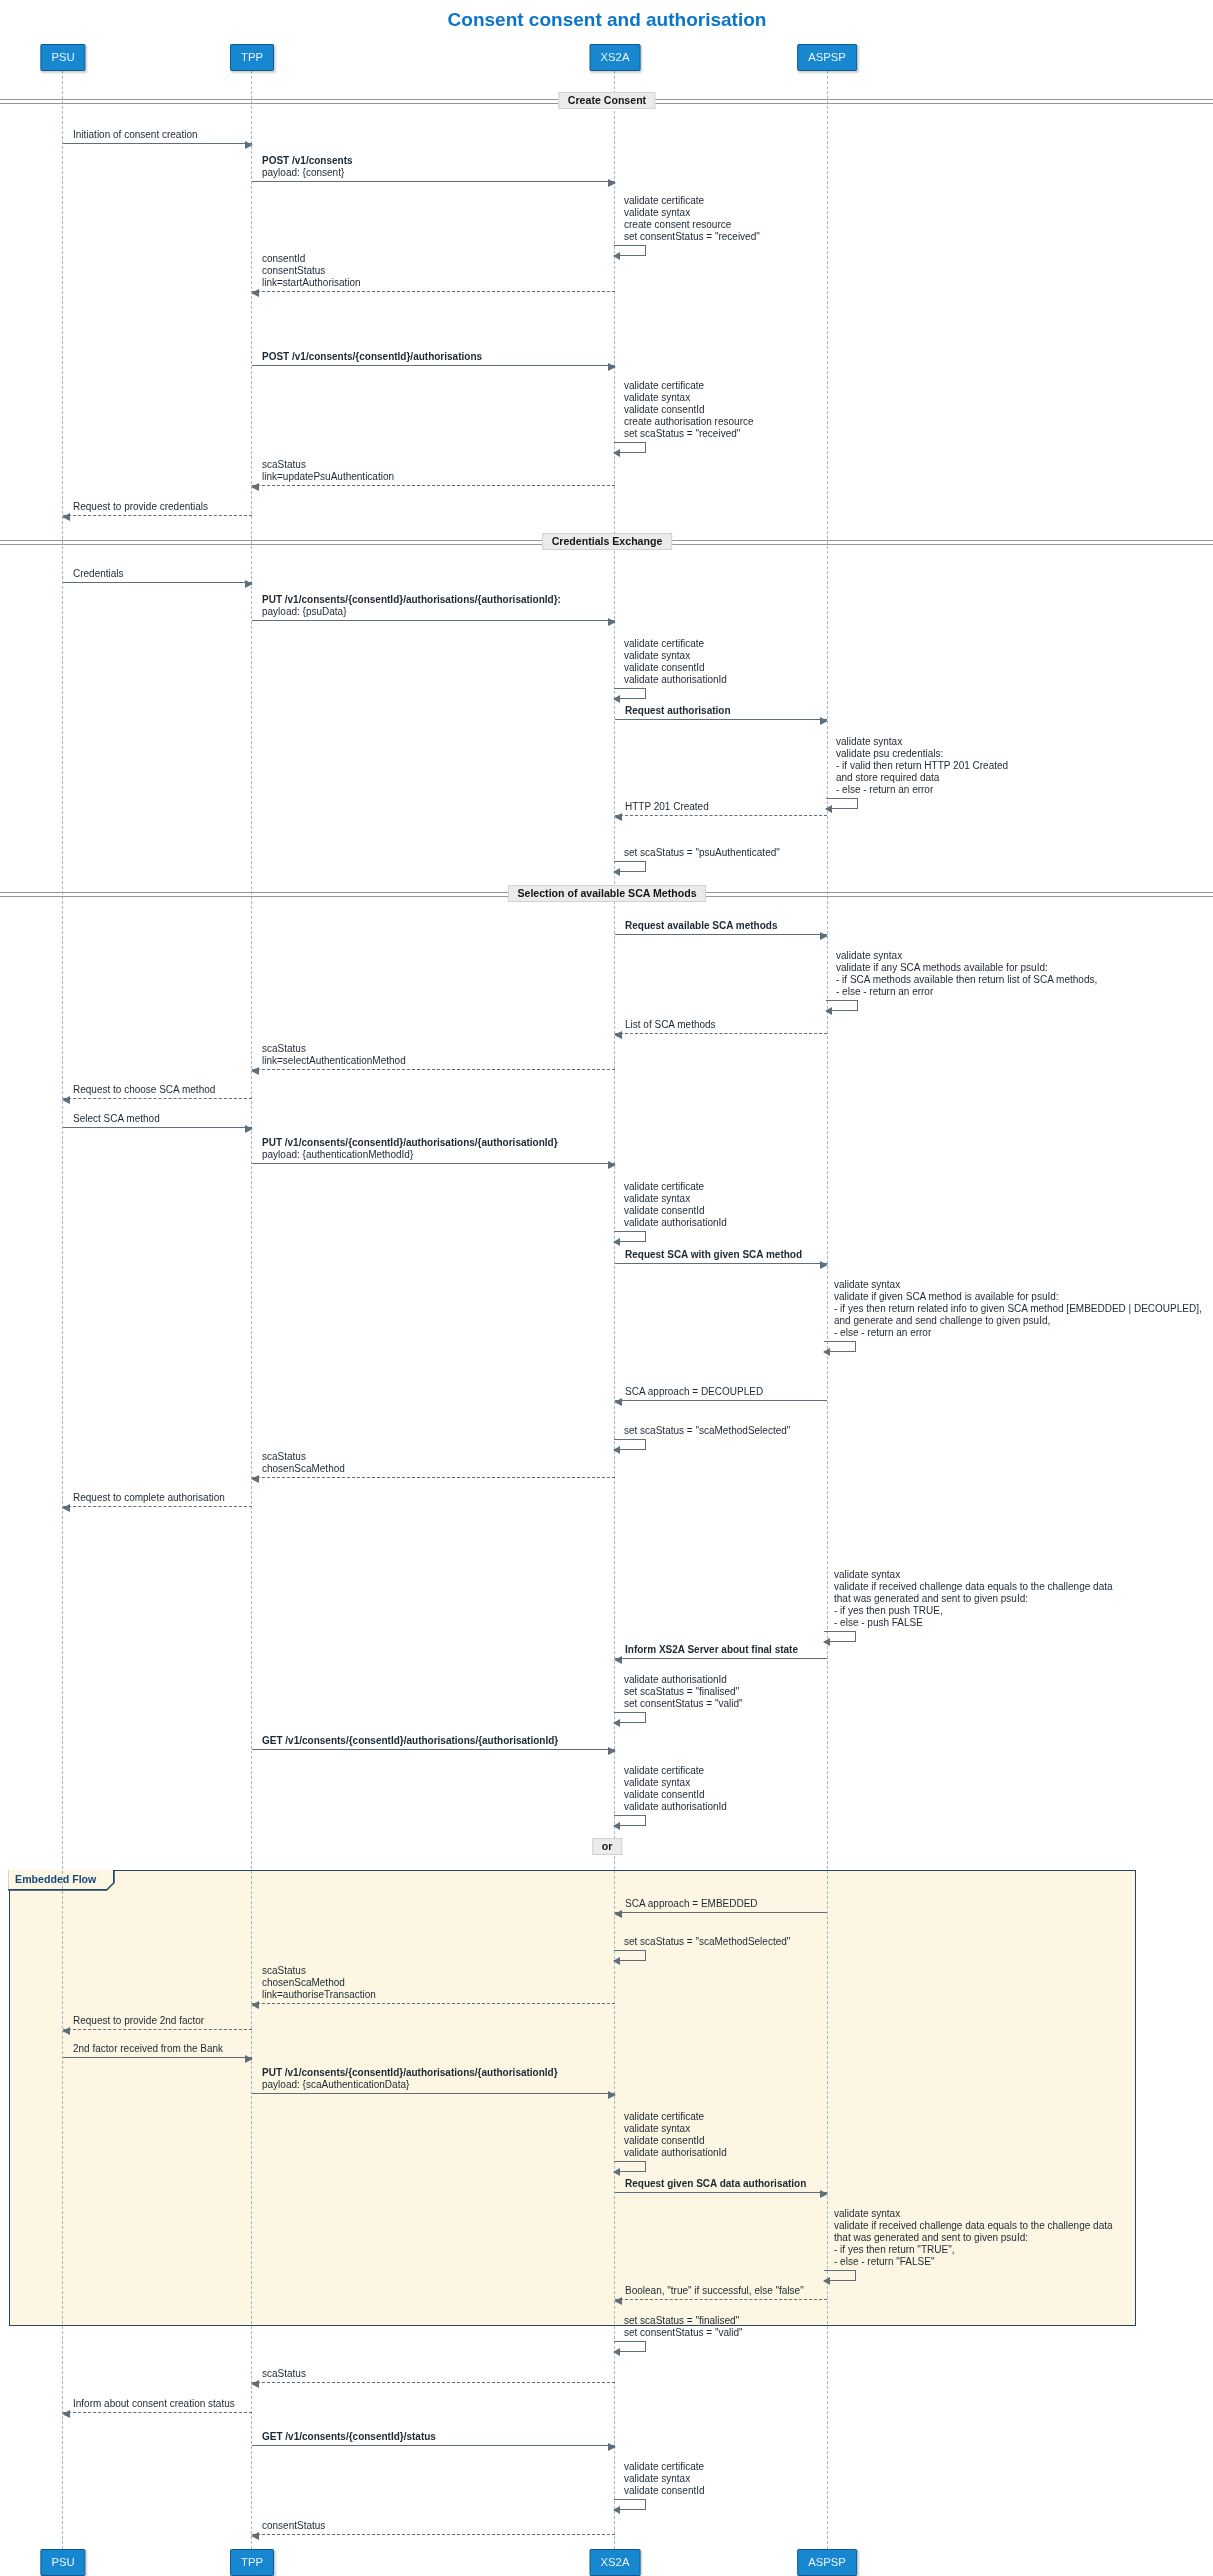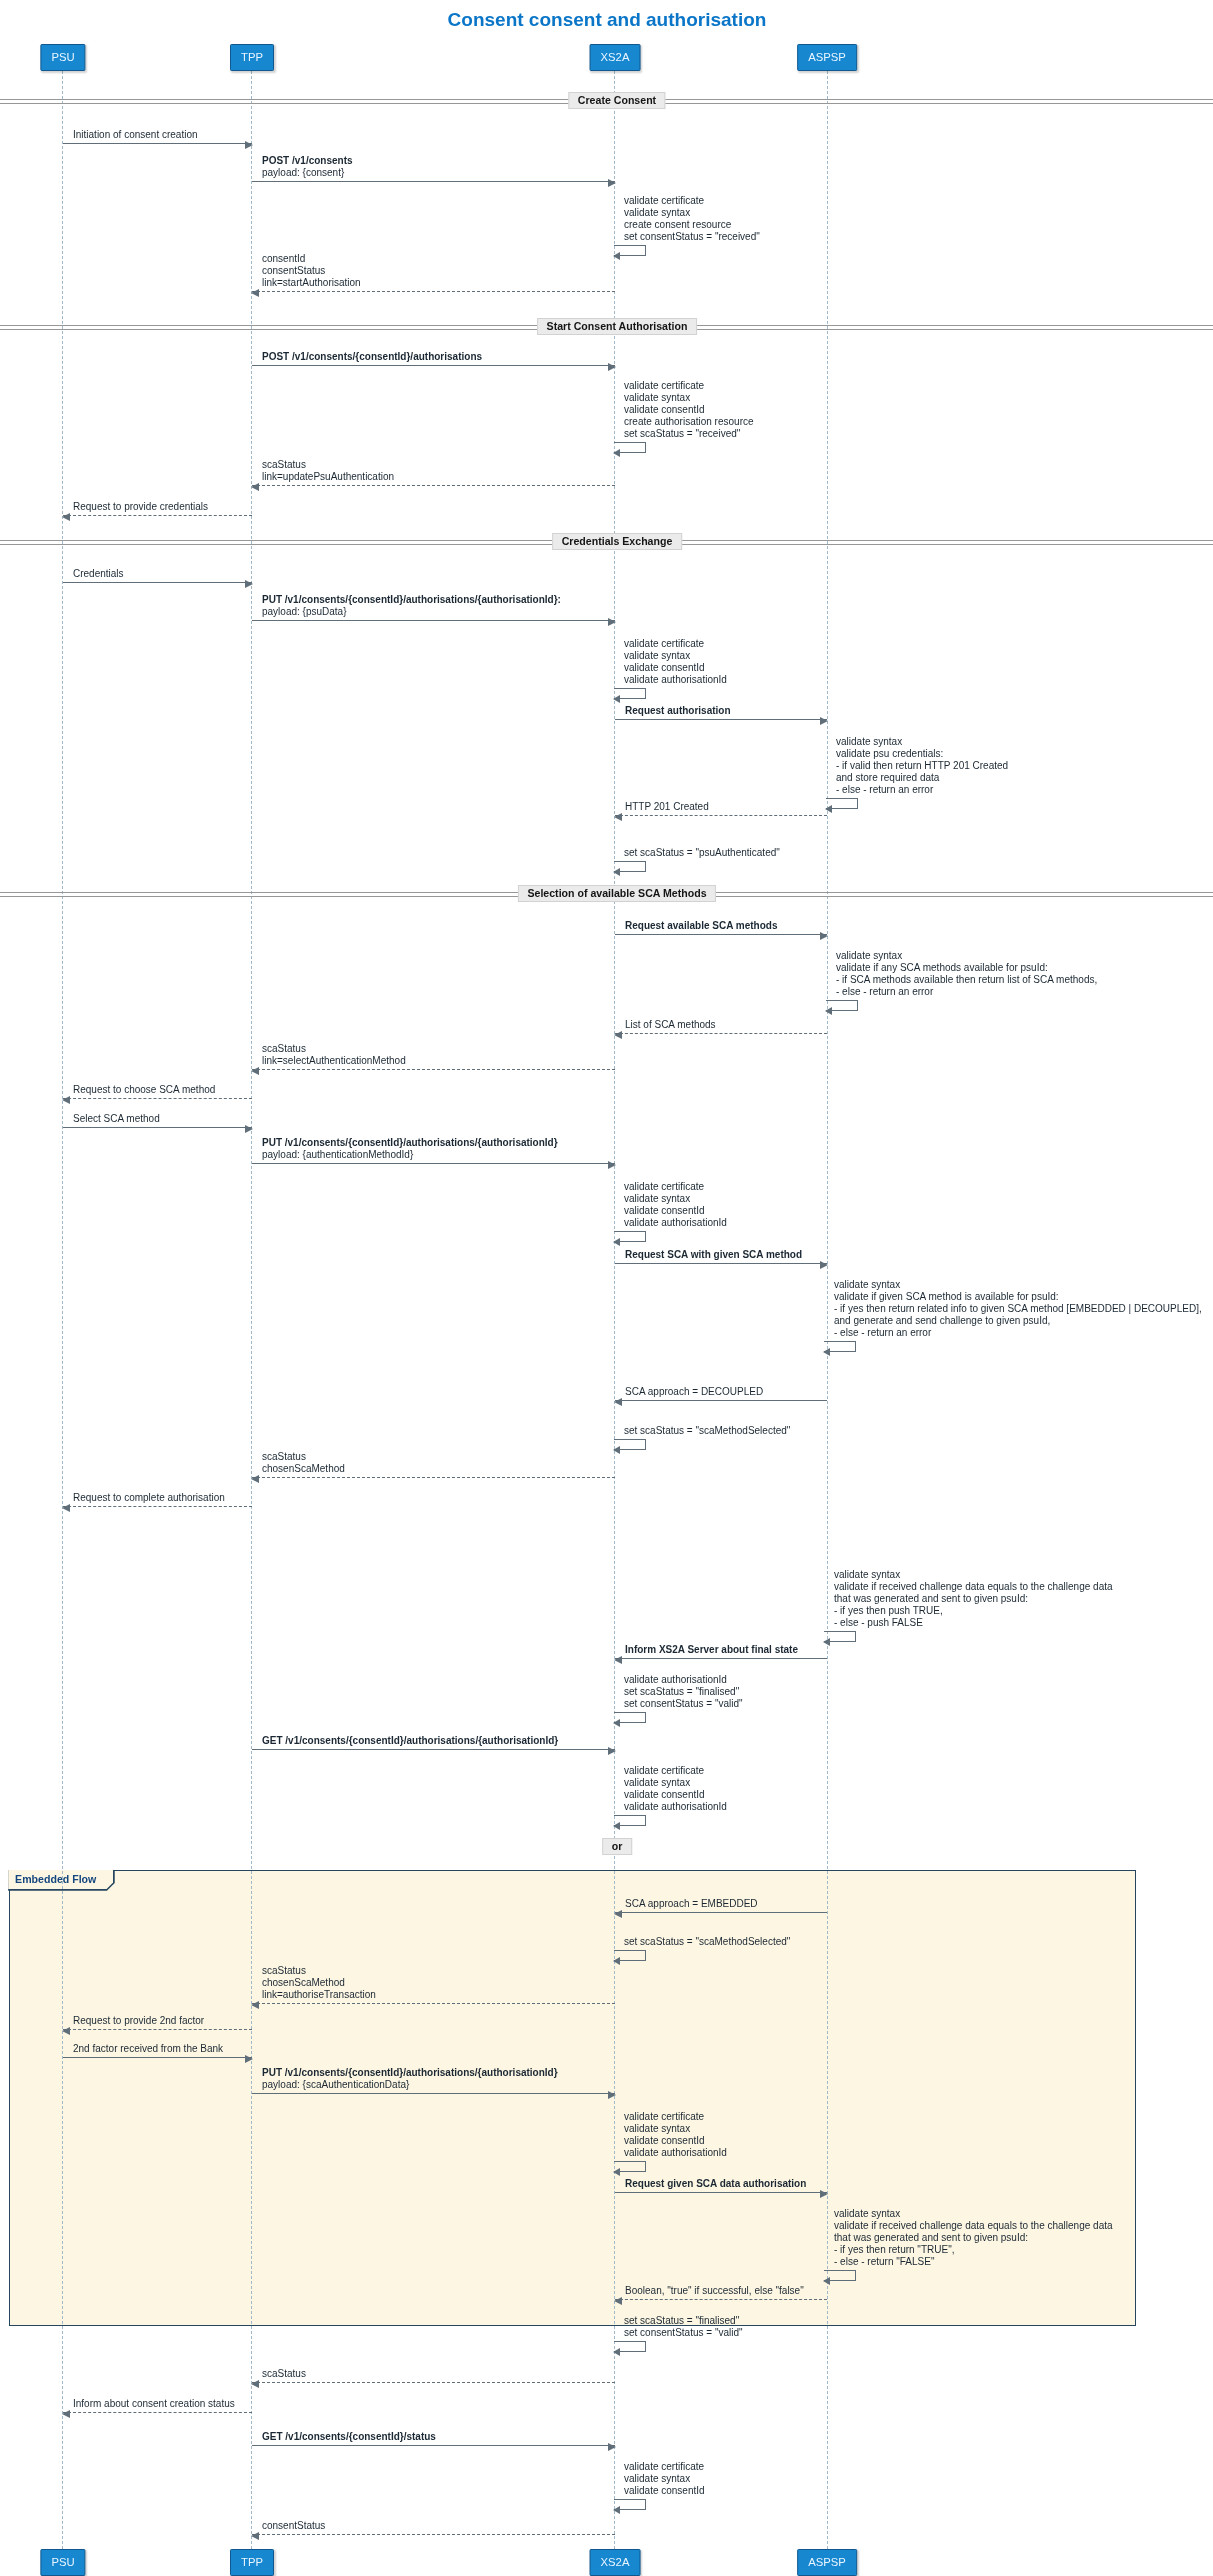--- a/index.html
+++ b/index.html
@@ -23,21 +23,21 @@
         clip-path:polygon(0 0,100% 0,100% calc(100% - 7.8px),calc(100% - 7.8px) 100%,0 100%);}
   .ftab-in{background:var(--frame-bg,#fdf6e3);padding:3.5px 17px 4.2px 7px;font-weight:bold;
         color:var(--frame-label,#14477e);font-size:10.6px;
         clip-path:polygon(0 0,100% 0,100% calc(100% - 7px),calc(100% - 7px) 100%,0 100%);}
   
   .divider{position:absolute;left:0;width:100%;height:18.4px;z-index:4;}
   .dline{position:absolute;top:7px;left:0;right:0;height:2.8px;
          border-top:0.7px solid #979797;border-bottom:0.7px solid #979797;}
   .dlabel{position:absolute;left:50%;transform:translateX(-50%);top:0;
           background:var(--divider-bg,#ebebeb);border:0.7px solid #d2d2d2;
-          padding:1.4px 8.5px;font-weight:bold;font-size:10.6px;color:#151515;white-space:nowrap;margin-left:10px;}
+          padding:1.4px 8.5px;font-weight:bold;font-size:10.6px;color:#151515;white-space:nowrap;}
   
   .msg{position:absolute;height:0;border-top:1.4px solid var(--line,#5f6e79);z-index:4;}
   .msg.dashed{border-top-style:dashed;}
   .msg::after{content:"";position:absolute;top:-3.5px;width:0;height:0;
               border-top:4.2px solid transparent;border-bottom:4.2px solid transparent;}
   .msg.right::after{right:-0.7px;border-left:8.5px solid var(--line,#5f6e79);}
   .msg.left::after{left:-0.7px;border-right:8.5px solid var(--line,#5f6e79);}
   .lbl{position:absolute;bottom:2.8px;left:10px;font-size:10px;line-height:12px;
        color:#1b2833;white-space:pre-line;width:max-content;}
   .lbl .b{display:block;font-weight:bold;}
@@ -103,24 +103,20 @@
 set consentStatus = "received"</div>
     <div class="hook"></div>
   </div>
 
   <div class="msg dashed left span-tx" style="top:291px;">
     <div class="lbl">consentId
 consentStatus
 link=startAuthorisation</div>
   </div>
 
-  <div class="divider" style="top:318px;">
-    <div class="dline"></div>
-    <div class="dlabel">Start Consent Authorisation</div>
-  </div>
 
   <div class="msg solid right span-tx" style="top:365px;">
     <div class="lbl b">POST /v1/consents/{consentId}/authorisations</div>
   </div>
 
   <div class="self" style="top:380px;left:624px;">
     <div class="slbl">validate certificate
 validate syntax
 validate consentId
 create authorisation resource

